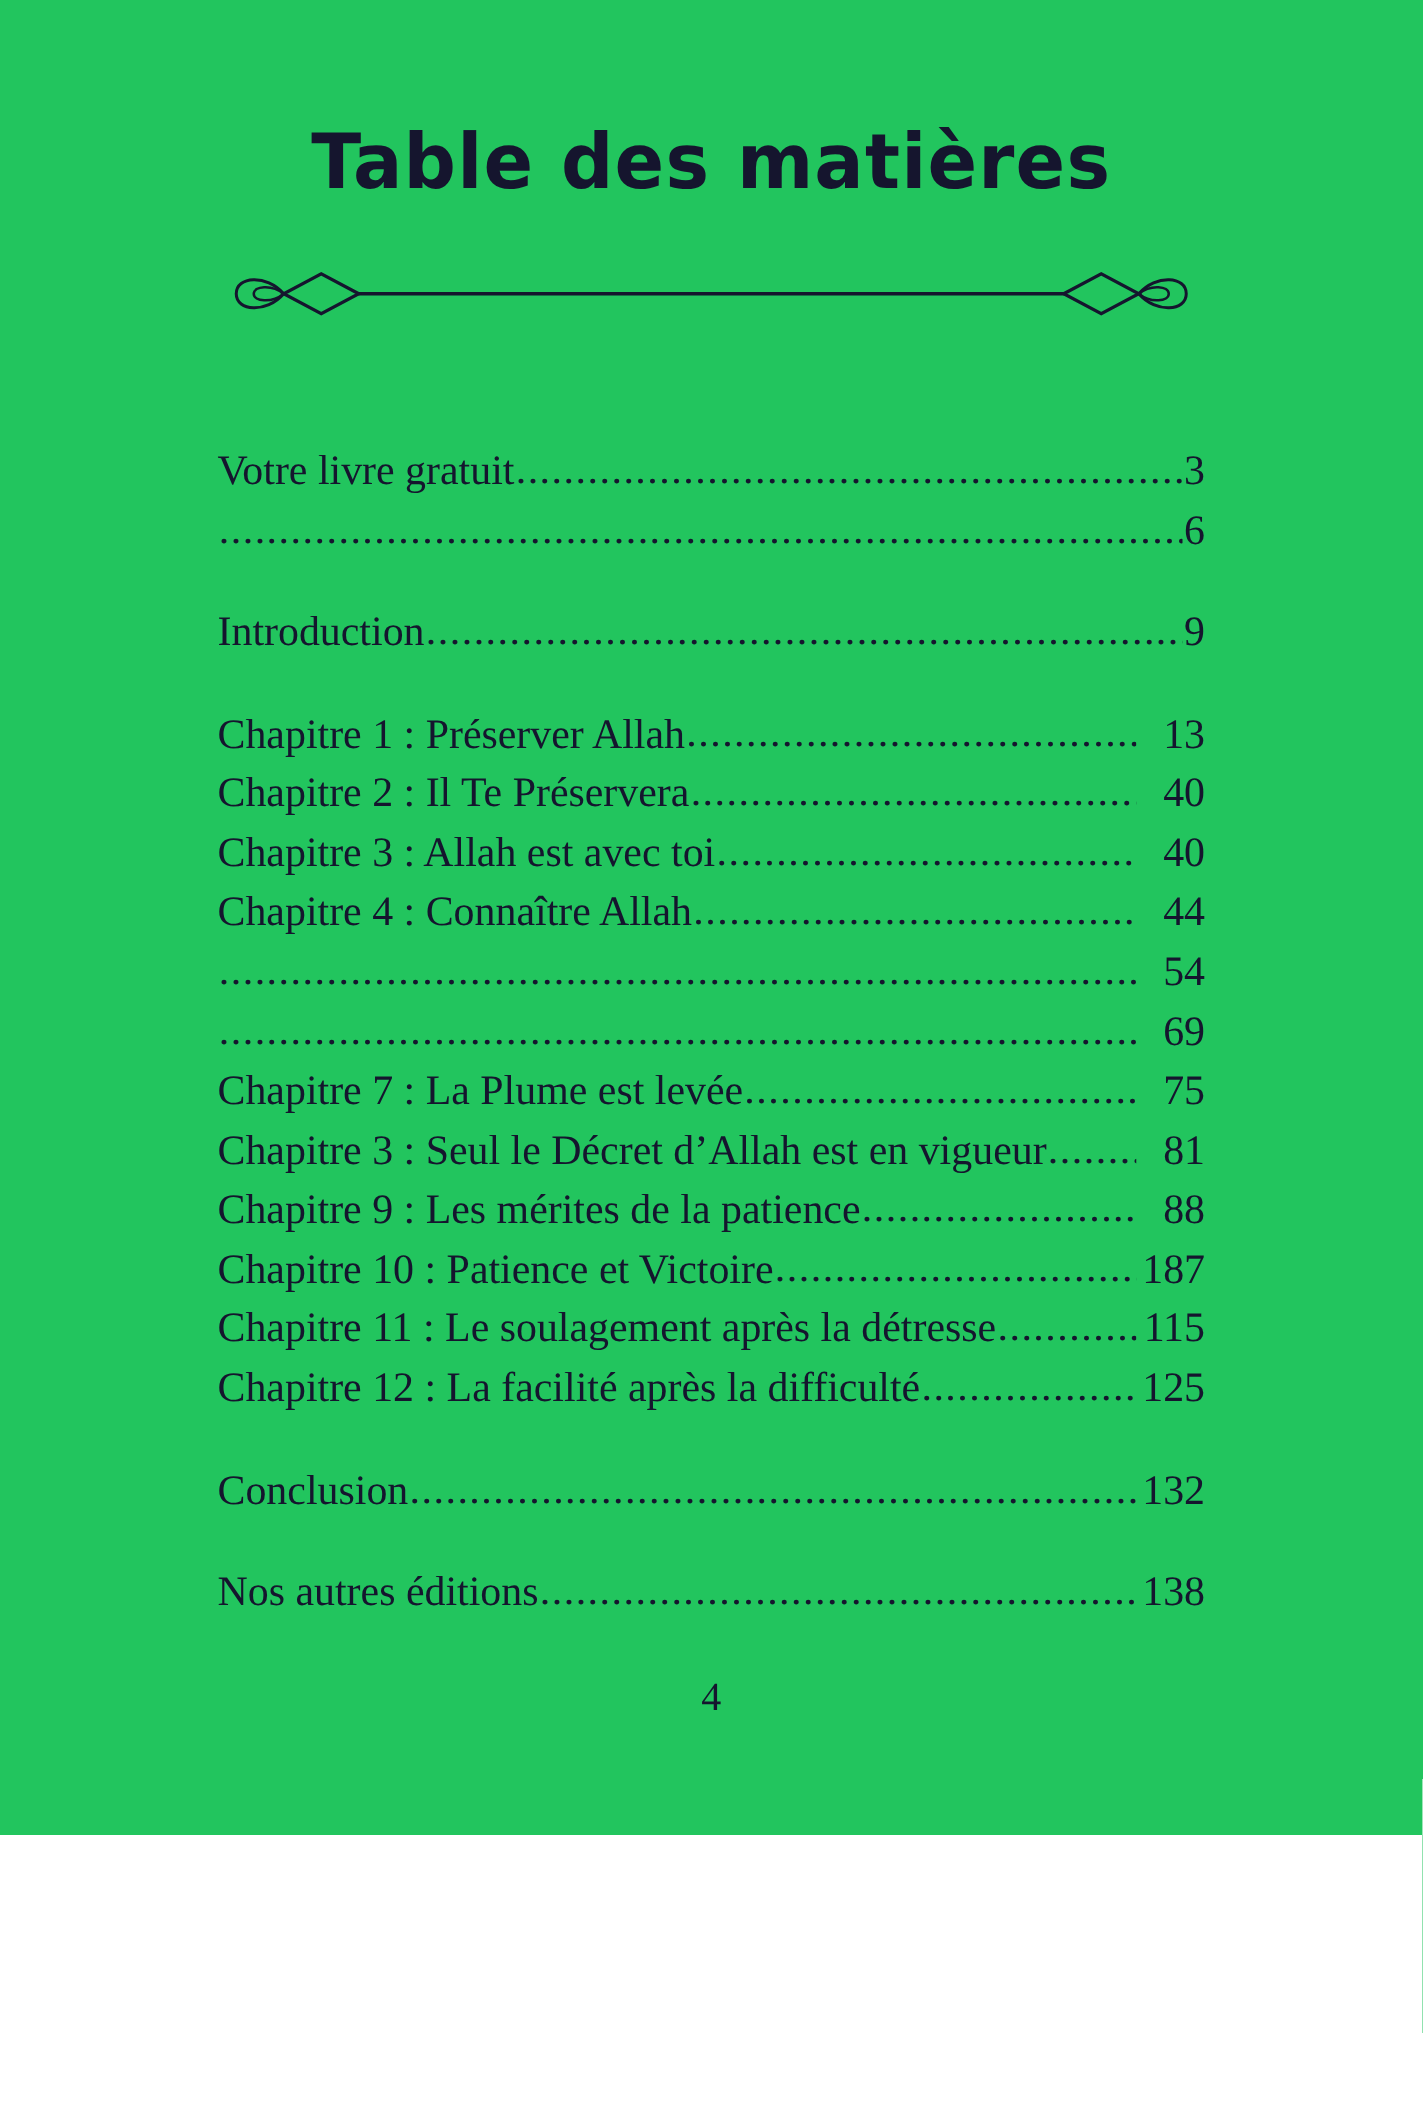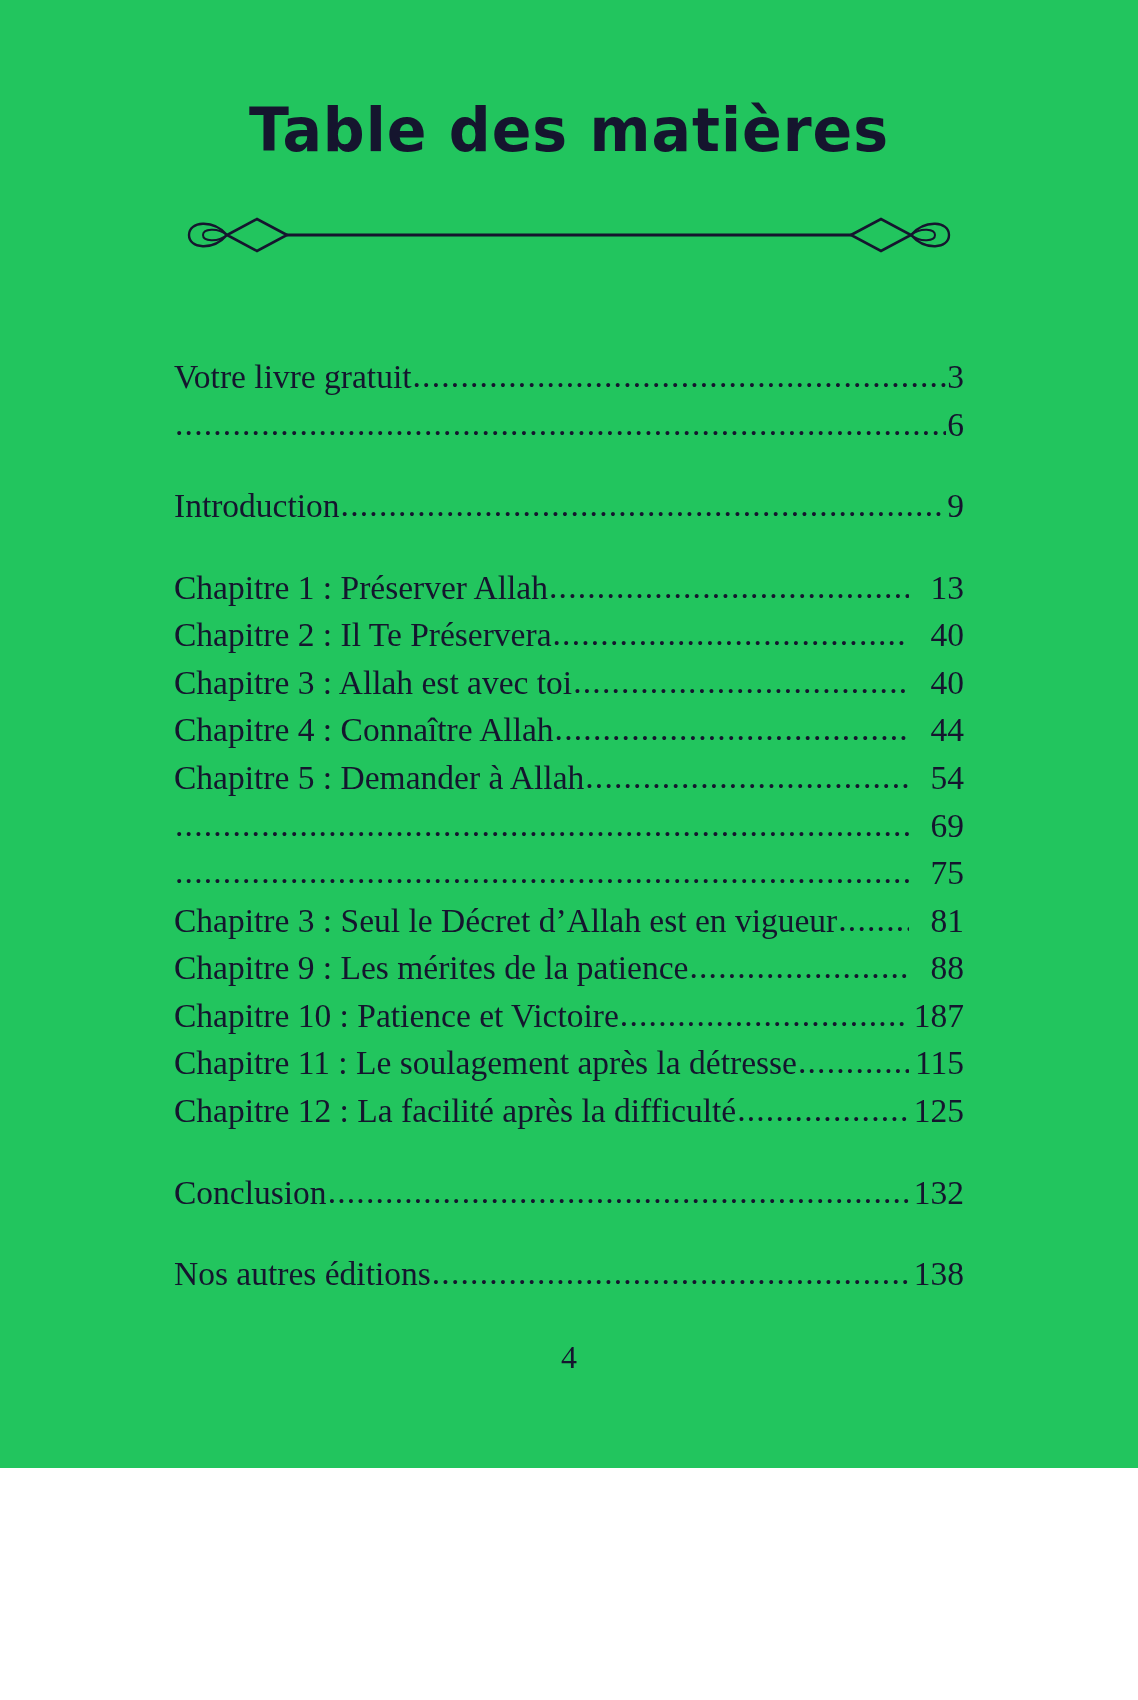--- a/index.html
+++ b/index.html
@@ -163,29 +163,29 @@
         <span class="label">Chapitre 3 : Allah est avec toi</span>
         <span class="leader">................................................................................................................................</span>
         <span class="page-num">40</span>
       </div>
       <div class="toc-entry has-gap">
         <span class="label">Chapitre 4 : Connaître Allah</span>
         <span class="leader">................................................................................................................................</span>
         <span class="page-num">44</span>
       </div>
       <div class="toc-entry has-gap">
-        <span class="label">Chapitre 5 : Demander à Allah </span>
         <span class="leader">................................................................................................................................</span>
         <span class="page-num">54</span>
       </div>
       <div class="toc-entry has-gap">
         <span class="leader">................................................................................................................................</span>
         <span class="page-num">69</span>
       </div>
       <div class="toc-entry has-gap">
+        <span class="label">Chapitre 7 : La Plume est levée </span>
         <span class="leader">................................................................................................................................</span>
         <span class="page-num">75</span>
       </div>
       <div class="toc-entry has-gap">
         <span class="label">Chapitre 3 : Seul le Décret d’Allah est en vigueur </span>
         <span class="leader">................................................................................................................................</span>
         <span class="page-num">81</span>
       </div>
       <div class="toc-entry has-gap">
         <span class="label">Chapitre 9 : Les mérites de la patience </span>

